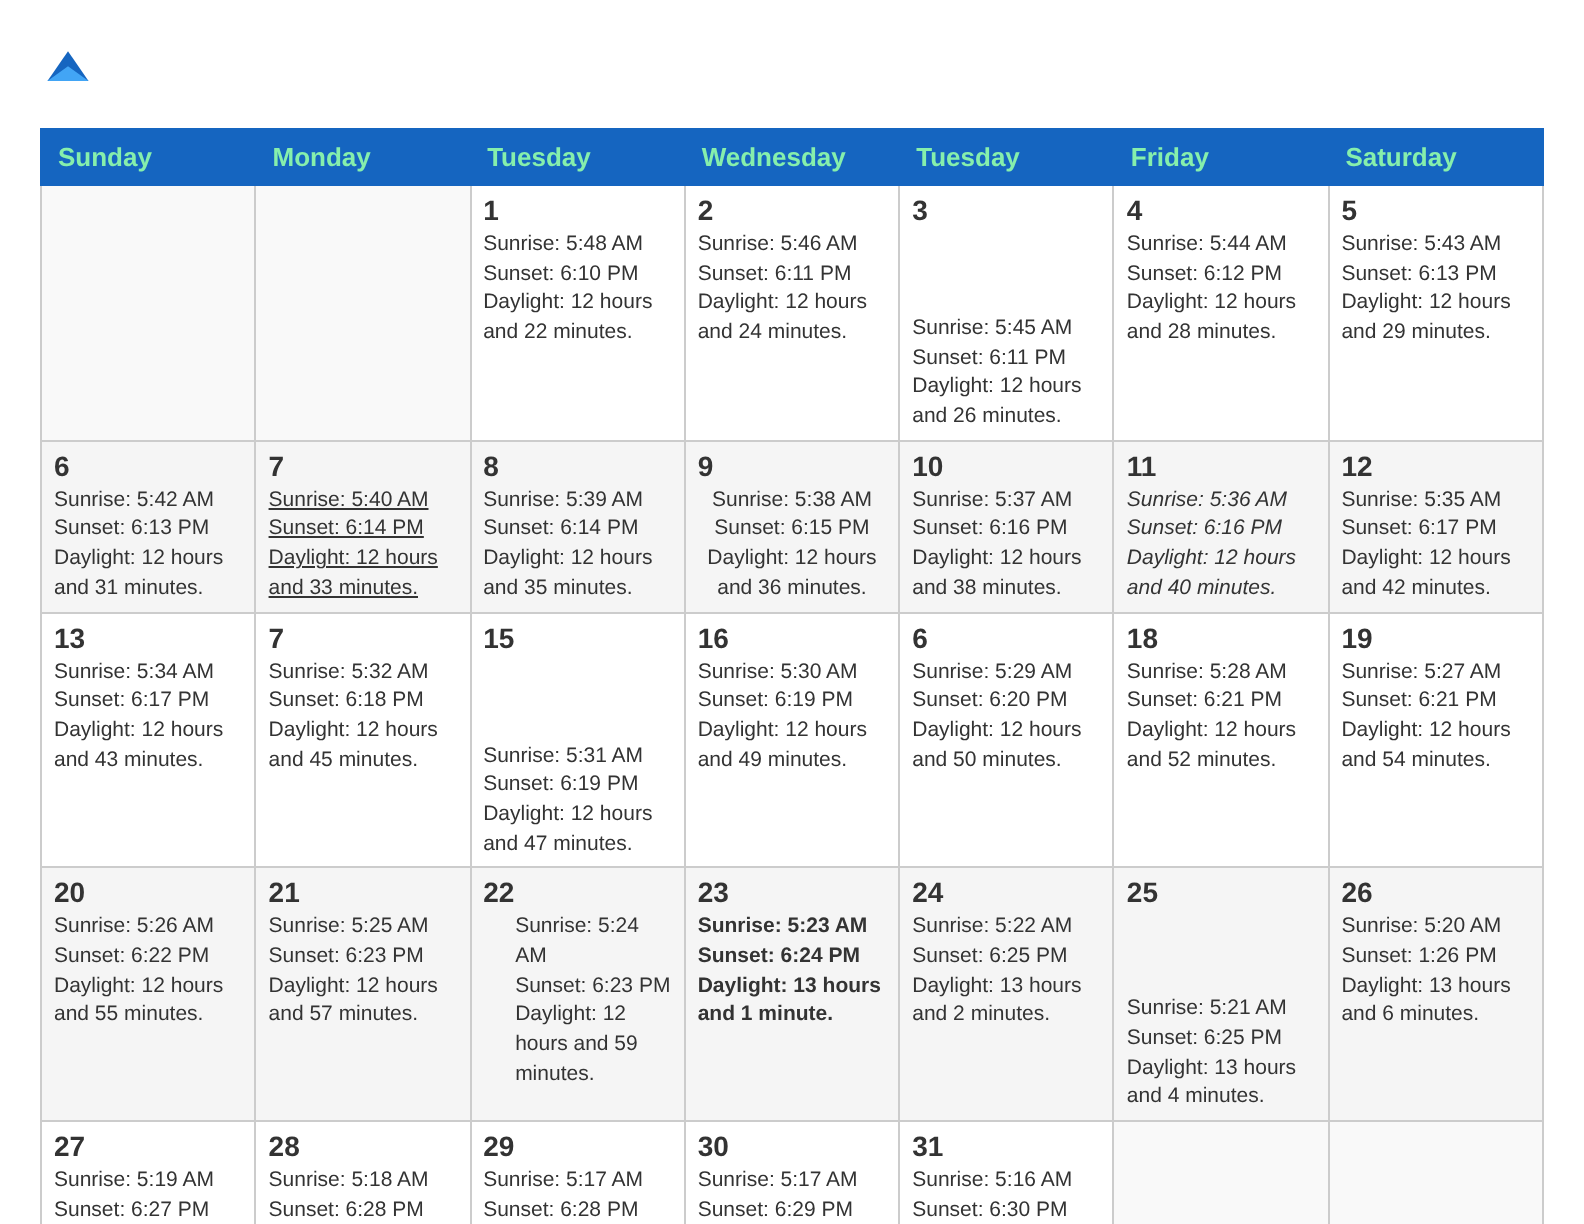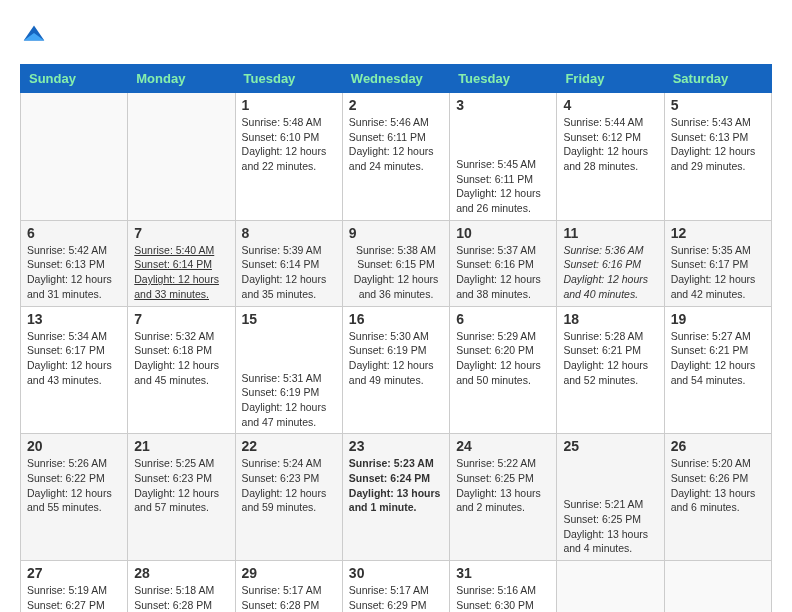--- a/index.html
+++ b/index.html
@@ -256,21 +256,21 @@
 Daylight: 12 hours and 55 minutes.</div>
         </td>
         <td>
           <div class="day-number">21</div>
           <div class="day-info" style="white-space: pre-line;">Sunrise: 5:25 AM
 Sunset: 6:23 PM
 Daylight: 12 hours and 57 minutes.</div>
         </td>
         <td>
           <div class="day-number">22</div>
-          <div class="day-info" style="white-space: pre-line;">Sunrise: 5:24 AM
+          <div class="day-info" style="white-space: pre-line; margin-left: 16px;">Sunrise: 5:24 AM
 Sunset: 6:23 PM
 Daylight: 12 hours and 59 minutes.</div>
         </td>
         <td>
           <div class="day-number">23</div>
           <div class="day-info" style="white-space: pre-line; font-weight: bold;">Sunrise: 5:23 AM
 Sunset: 6:24 PM
 Daylight: 13 hours and 1 minute.</div>
         </td>
         <td>
@@ -281,21 +281,21 @@
         </td>
         <td>
           <div class="day-number">25</div>
           <div class="day-info" style="white-space: pre-line; margin-top: 43px;">Sunrise: 5:21 AM
 Sunset: 6:25 PM
 Daylight: 13 hours and 4 minutes.</div>
         </td>
         <td>
           <div class="day-number">26</div>
           <div class="day-info" style="white-space: pre-line;">Sunrise: 5:20 AM
-Sunset: 6:26 PM
+Sunset: 1:26 PM
 Daylight: 13 hours and 6 minutes.</div>
         </td>
       </tr>
       <tr>
         <td>
           <div class="day-number">27</div>
           <div class="day-info" style="white-space: pre-line;">Sunrise: 5:19 AM
 Sunset: 6:27 PM
 Daylight: 13 hours and 7 minutes.</div>
         </td>

